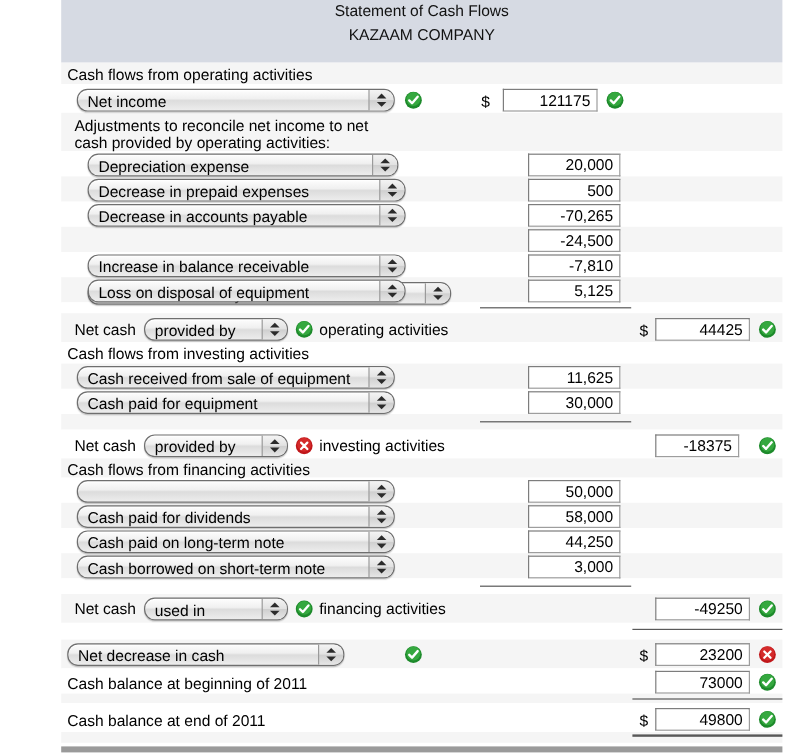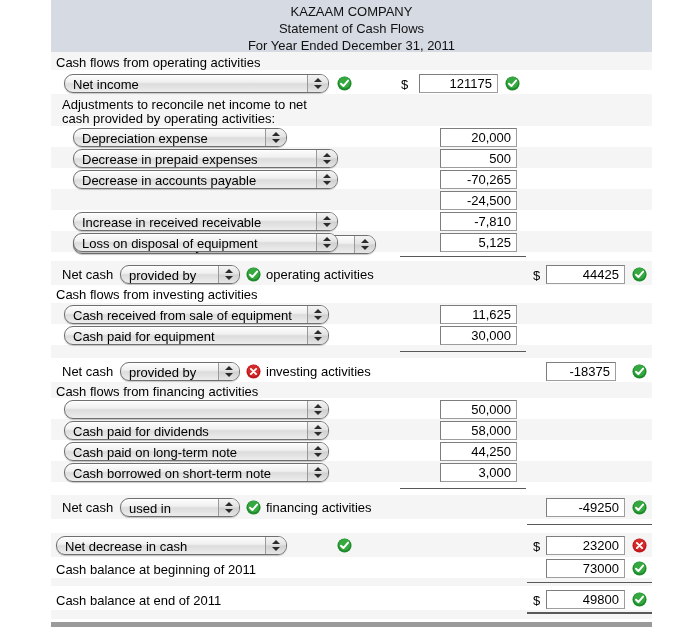--- a/index.html
+++ b/index.html
@@ -105,23 +105,22 @@
   <div class="band white" style="top:482px;height:13px;"></div>
   <div class="band stripe" style="top:495px;height:24px;"></div>
   <div class="band white" style="top:519px;height:14px;"></div>
   <div class="band stripe" style="top:533px;height:24px;"></div>
   <div class="band white" style="top:557px;height:21px;"></div>
   <div class="band stripe" style="top:578px;height:8px;"></div>
   <div class="band white" style="top:586px;height:24px;"></div>
   <div class="band stripe" style="top:610px;height:9px;"></div>
 
   <div class="titlebox">
+    <div>Statement of Cash Flows</div>
     <div style="padding-top:3px;">KAZAAM COMPANY</div>
-    <div>Statement of Cash Flows</div>
-    <div>For Year Ended December 31, 2011</div>
   </div>
 
   <div class="lbl" style="left:56px;top:56px;">Cash flows from operating activities</div>
 
   <div class="sel" style="left:64px;top:74px;width:265px;">
     <span class="seltext">Net income</span>
     <span class="arrowbox">
         <i class="up"></i>
         <i class="dn"></i>
       </span>
@@ -139,21 +138,21 @@
       <svg viewBox="0 0 16 16">
         <circle cx="8" cy="8" r="7.5" fill="#1d8a2b"></circle>
         <circle cx="8" cy="7" r="6.2" fill="#35a83f"></circle>
         <path d="M4.3 8.2 L6.8 10.7 L11.8 4.9" stroke="#ffffff" stroke-width="2.1" fill="none" stroke-linecap="round" stroke-linejoin="round"></path>
       </svg>
     </span>
 
   <div class="lbl" style="left:62px;top:98px;">Adjustments to reconcile net income to net</div>
   <div class="lbl" style="left:62px;top:112px;">cash provided by operating activities:</div>
 
-  <div class="sel" style="left:73px;top:128px;width:214px;">
+  <div class="sel" style="left:73px;top:128px;width:259px;">
     <span class="seltext">Depreciation expense</span>
     <span class="arrowbox">
         <i class="up"></i>
         <i class="dn"></i>
       </span>
     </div>
   <div class="num" style="left:440px;top:128px;width:77px;">20,000</div>
 
   <div class="sel" style="left:73px;top:149px;width:265px;">
     <span class="seltext">Decrease in prepaid expenses</span>
@@ -176,21 +175,21 @@
   <div class="sel" style="left:73px;top:191px;width:303px;margin-top:44px;">
     <span class="seltext">Increase in inventory</span>
     <span class="arrowbox">
         <i class="up"></i>
         <i class="dn"></i>
       </span>
     </div>
   <div class="num" style="left:440px;top:191px;width:77px;">-24,500</div>
 
   <div class="sel" style="left:73px;top:212px;width:265px;">
-    <span class="seltext">Increase in received receivable</span>
+    <span class="seltext">Increase in balance receivable</span>
     <span class="arrowbox">
         <i class="up"></i>
         <i class="dn"></i>
       </span>
     </div>
   <div class="num" style="left:440px;top:212px;width:77px;">-7,810</div>
 
   <div class="sel" style="left:73px;top:233px;width:265px;padding-left:40px;">
     <span class="seltext">Loss on disposal of equipment</span>
     <span class="arrowbox">

